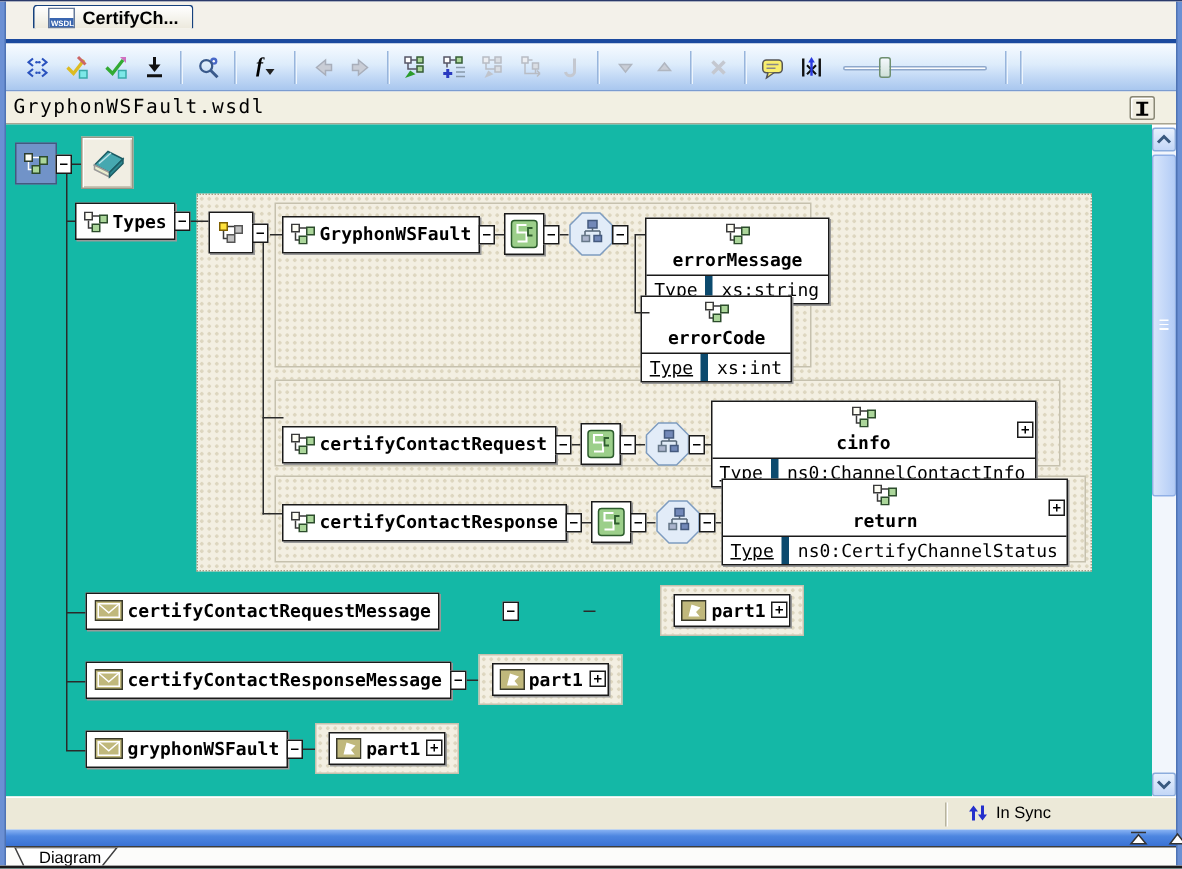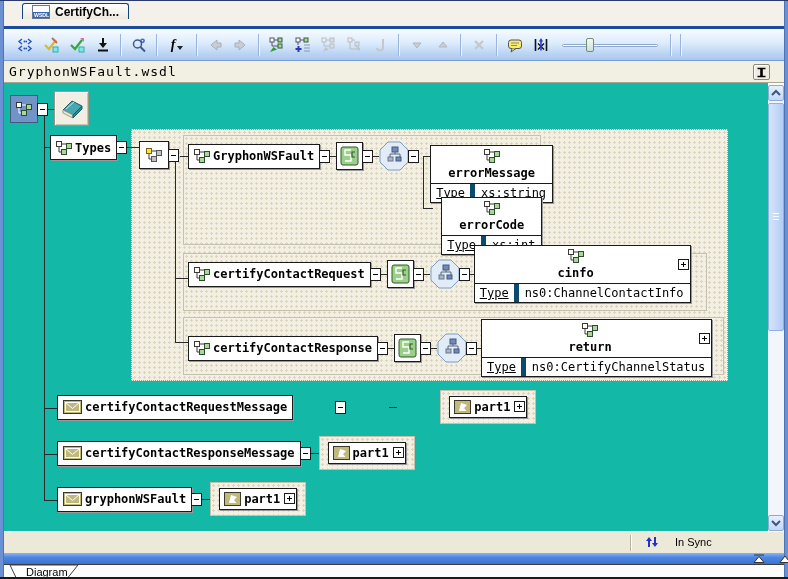--- a/index.html
+++ b/index.html
@@ -95,21 +95,21 @@
   .sthumb{position:absolute;left:0;top:18px;width:16px;height:228px;border-radius:2px;
     background:linear-gradient(90deg,#d7e5fb,#b3ccf6);border:1px solid #90b0e6;}
   .sthumb::after{content:"";position:absolute;left:4px;right:4px;top:50%;margin-top:-4px;height:7px;
     background:repeating-linear-gradient(#fff,#fff 1px,transparent 1px,transparent 3px);}
 
   
   .statusbar{position:absolute;left:4px;top:530px;width:780px;height:22px;background:#ece9d8;
     border-top:1px solid #fff;font-size:11px;color:#000;}
   .ssep{position:absolute;left:626px;top:3px;width:0;height:16px;
     border-left:1px solid #b8b49e;border-right:1px solid #fff;}
-  .sync{position:absolute;left:641px;top:4px;display:flex;align-items:center;gap:16px;}
+  .sync{position:absolute;left:641px;top:4px;display:flex;align-items:center;gap:5px;}
   .bluebar{position:absolute;left:4px;top:552px;width:780px;height:11px;
     background:linear-gradient(#8ab4f4,#4d86e0 40%,#3a72d4);}
   .bbtn{position:absolute;top:0;width:22px;height:11px;display:flex;align-items:center;justify-content:center;}
   .sheetrow{position:absolute;left:4px;top:563px;width:780px;height:13px;background:#fcfcfa;
     border-top:1px solid #3c3c3c;}
 </style>
 </head>
 <body>
 
 <div id="stage">
@@ -378,40 +378,40 @@
               <rect x="5.5" y="8.5" width="5" height="5" fill="#abd69a" stroke="#2c4c2c"></rect>
               <rect x="10.5" y="2.5" width="5" height="5" fill="#abd69a" stroke="#2c4c2c"></rect>
             </svg>
             <span>errorMessage</span>
           </div>
           <div class="ftype">
             <span class="tkey">Type</span>
             <span class="tval">xs:string</span>
           </div>
         </div>
-        <div class="fbox abs" style="left:22px;top:56px;text-align:right;">
+        <div class="fbox abs" style="left:8px;top:56px;text-align:right;">
           <div class="fname">
             <svg width="16" height="14">
               <path d="M3,6 V11 H6 M6,3 H11 V4" fill="none" stroke="#3a3a3a"></path>
               <rect x="0.5" y="0.5" width="5" height="5" fill="#fdfdf4" stroke="#3a3a3a"></rect>
               <rect x="5.5" y="8.5" width="5" height="5" fill="#abd69a" stroke="#2c4c2c"></rect>
               <rect x="10.5" y="2.5" width="5" height="5" fill="#abd69a" stroke="#2c4c2c"></rect>
             </svg>
             <span>errorCode</span>
           </div>
           <div class="ftype">
             <span class="tkey">Type</span>
             <span class="tval">xs:int</span>
           </div>
         </div>
       </div>
     </div>
 
     <div class="dpanel" style="left:179px;top:170px;width:524px;height:58px;"></div>
-    <div class="frow" style="left:184px;top:162px;">
+    <div class="frow" style="left:184px;top:184px;">
       <div class="ebox">
         <svg width="16" height="14">
           <path d="M3,6 V11 H6 M6,3 H11 V4" fill="none" stroke="#3a3a3a"></path>
           <rect x="0.5" y="0.5" width="5" height="5" fill="#fdfdf4" stroke="#3a3a3a"></rect>
           <rect x="5.5" y="8.5" width="5" height="5" fill="#abd69a" stroke="#2c4c2c"></rect>
           <rect x="10.5" y="2.5" width="5" height="5" fill="#abd69a" stroke="#2c4c2c"></rect>
         </svg>
         <span>certifyContactRequest</span>
       </div>
       <div class="mini"></div>

